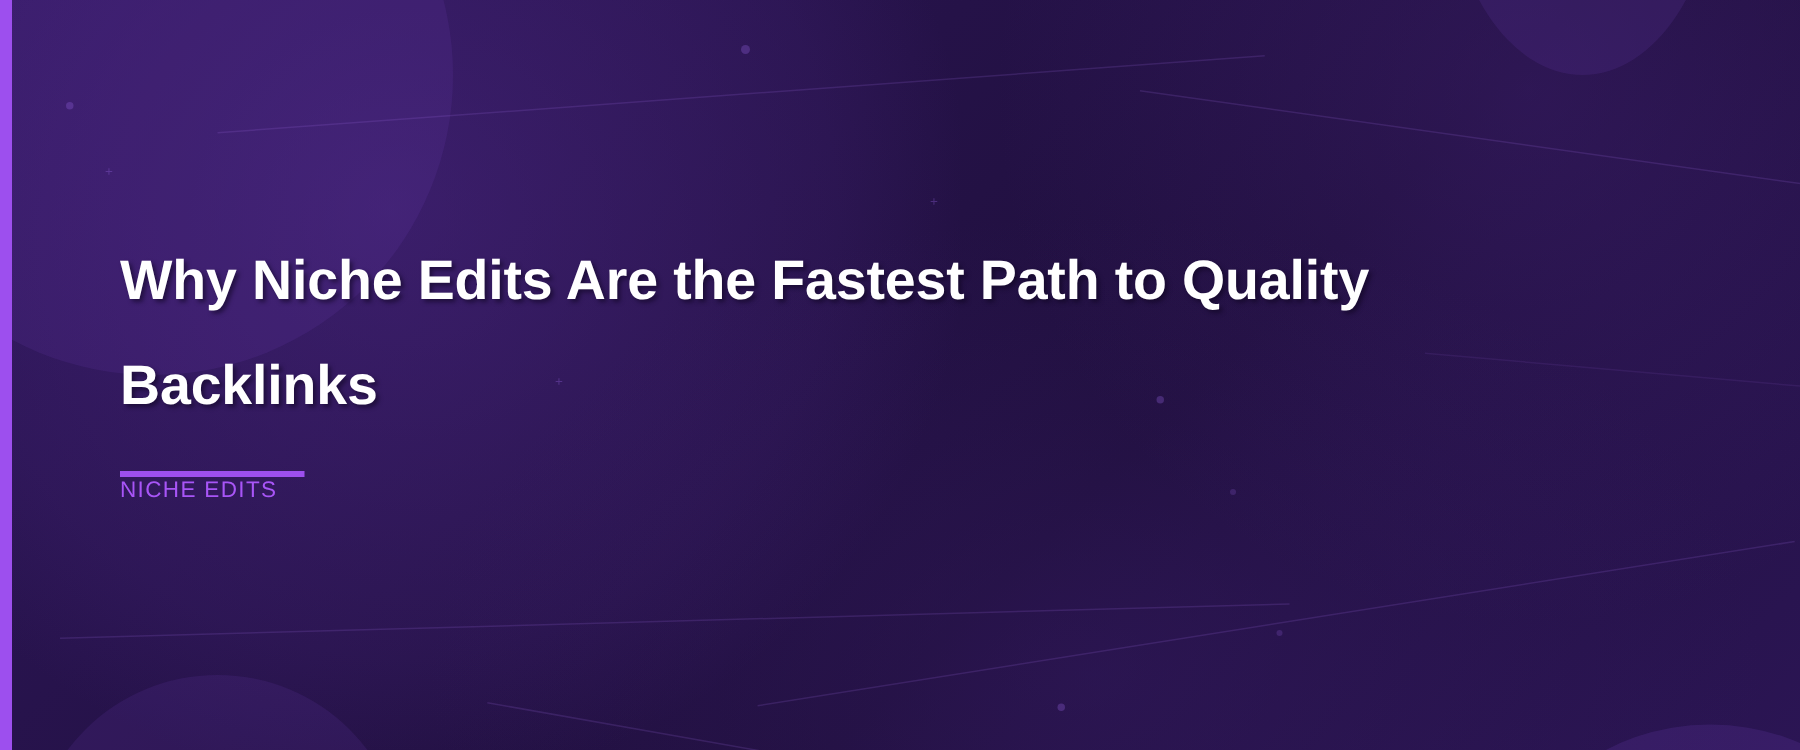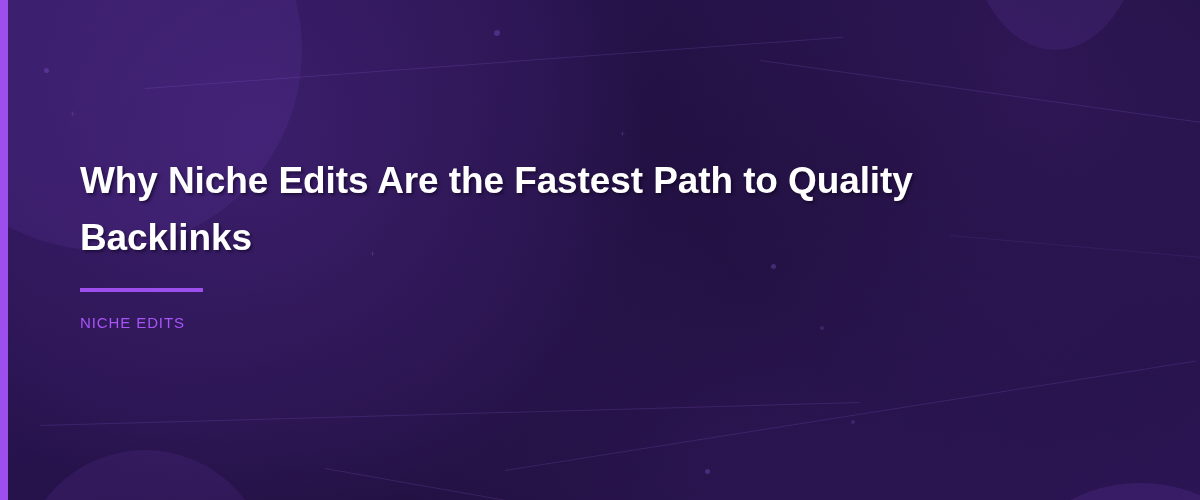--- a/index.html
+++ b/index.html
@@ -115,36 +115,35 @@
   .content {
     position: absolute;
     left: 80px;
     top: 152px;
     width: 990px;
   }
 
   .hero-title {
     font-size: 37px;
     font-weight: bold;
-    line-height: 57px;
+    line-height: 70px;
     letter-spacing: -0.1px;
     color: #ffffff;
     text-shadow: 2px 2px 3px rgba(12,4,30,0.55);
     max-width: 960px;
   }
 
   .title-divider {
     margin-top: 22px;
     width: 123px;
     height: 4px;
     background: #9d4fee;
   }
 
   .hero-category {
-    margin-top: 22px;
     font-size: 15px;
     letter-spacing: 0.9px;
     color: #a855f7;
     text-transform: uppercase;
   }
 </style>
 </head>
 <body>
 
 <div class="hero">

